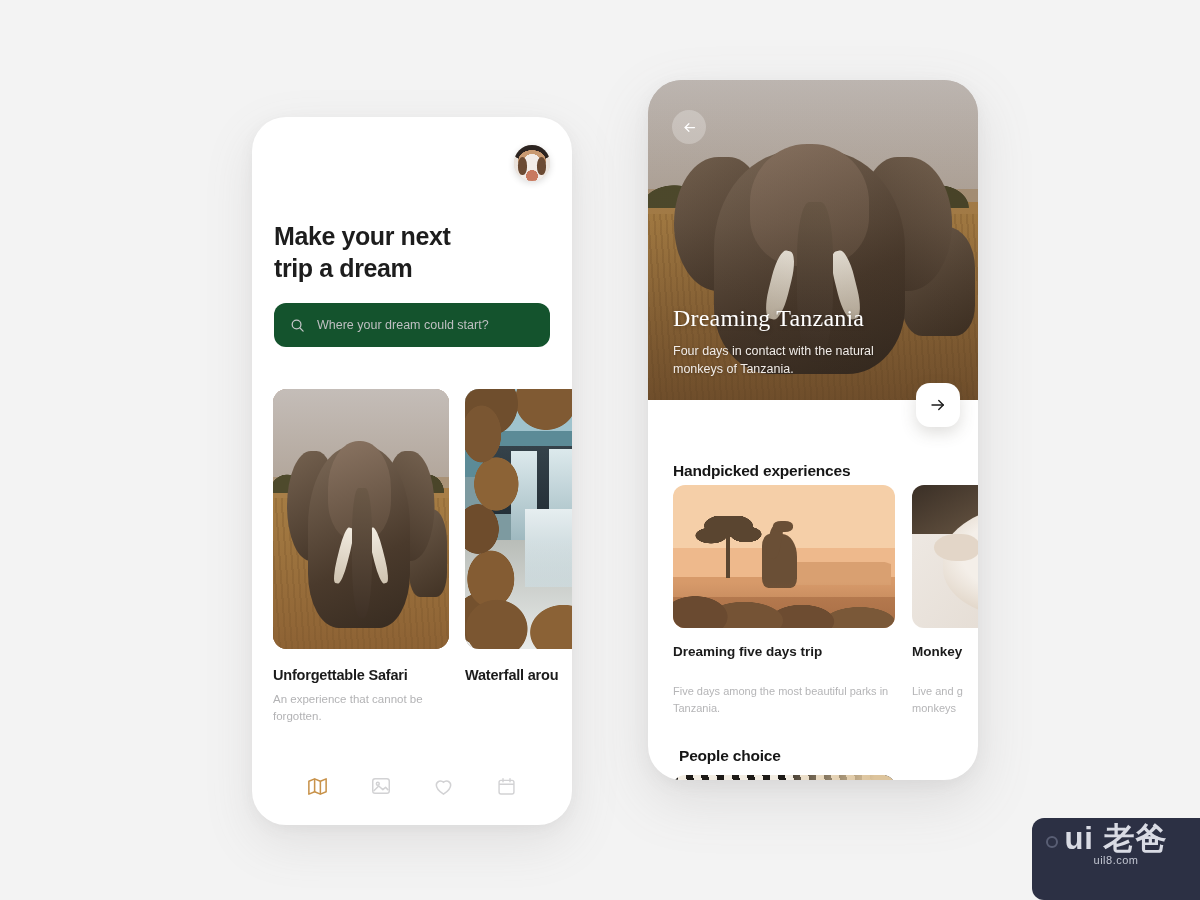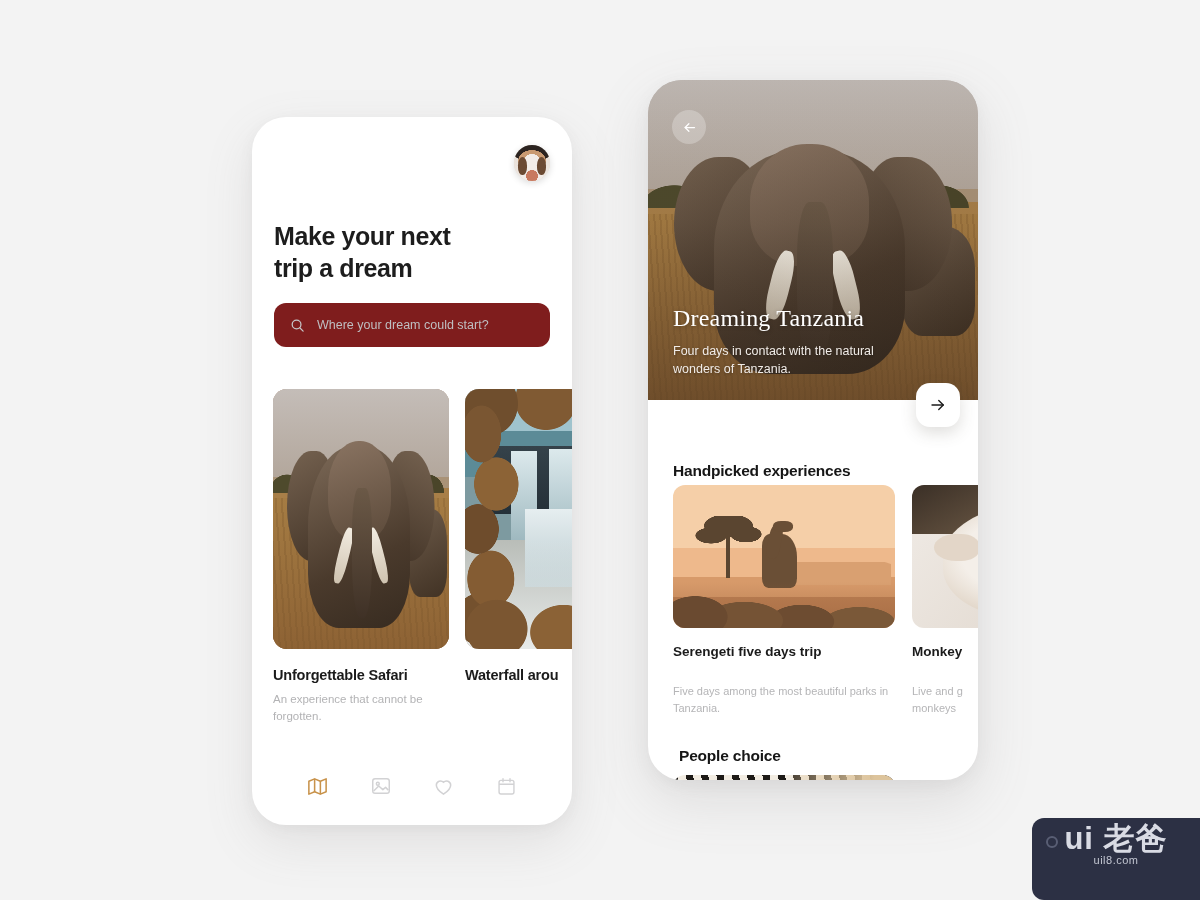--- a/index.html
+++ b/index.html
@@ -52,21 +52,21 @@
   .avatar .av-hair-r { right:11%; }
 
   .headline {
     position:absolute; left:22px; top:103px;
     font-size:25px; line-height:1.28;
     font-weight:600; color:#1d1d1d; letter-spacing:-.4px;
   }
   .searchbar {
     position:absolute; left:22px; top:186px;
     width:276px; height:44px;
-    background:#7f1d1d; border-radius:12px;
+    background:#14532d; border-radius:12px;
     display:flex; align-items:center; gap:12px; padding:0 16px;
   }
   .searchbar .ph { font-size:12.5px; color:#bfbfc2; }
 
   .cards-row {
     position:absolute; left:21px; top:272px;
     display:flex; gap:16px;
   }
   .trip-card { width:176px; flex:0 0 auto; }
   .trip-card .thumb {
@@ -390,21 +390,21 @@
     </div>
 
     <div class="back-btn">
       <svg width="15" height="15" viewBox="0 0 24 24" fill="none" stroke="#ffffff" stroke-width="2" stroke-linecap="round" stroke-linejoin="round">
         <line x1="20" y1="12" x2="5" y2="12"></line>
           <polyline points="11,6 5,12 11,18"></polyline>
       </svg>
     </div>
 
     <div class="hero-title">Dreaming Tanzania</div>
-    <div class="hero-sub">Four days in contact with the natural wonders of Tanzania.</div>
+    <div class="hero-sub">Four days in contact with the natural monkeys of Tanzania.</div>
 
     <div class="fab">
       <svg width="18" height="18" viewBox="0 0 24 24" fill="none" stroke="#1b1b1b" stroke-width="1.8" stroke-linecap="round" stroke-linejoin="round">
         <line x1="4" y1="12" x2="19" y2="12"></line>
           <polyline points="13,6 19,12 13,18"></polyline>
       </svg>
     </div>
 
     <div class="sec-title" id="sec-handpicked">Handpicked experiences</div>
 
@@ -414,21 +414,21 @@
         <div class="thumb">
           <div class="img-giraffe">
             <div class="hill"></div>
               <div class="acacia"></div>
             <div class="giraffe"></div>
               <div class="neck"></div>
               <div class="head"></div>
             <div class="scrub"></div>
           </div>
         </div>
-        <div class="e-title">Serengeti five days trip</div>
+        <div class="e-title">Dreaming five days trip</div>
         <div class="e-desc">Five days among the most beautiful parks in Tanzania.</div>
       </div>
 
       <div class="exp-card">
         <div class="thumb">
           <div class="img-monkey">
             <div class="dark"></div>
               <div class="face"></div>
             <div class="ear"></div>
           </div>

